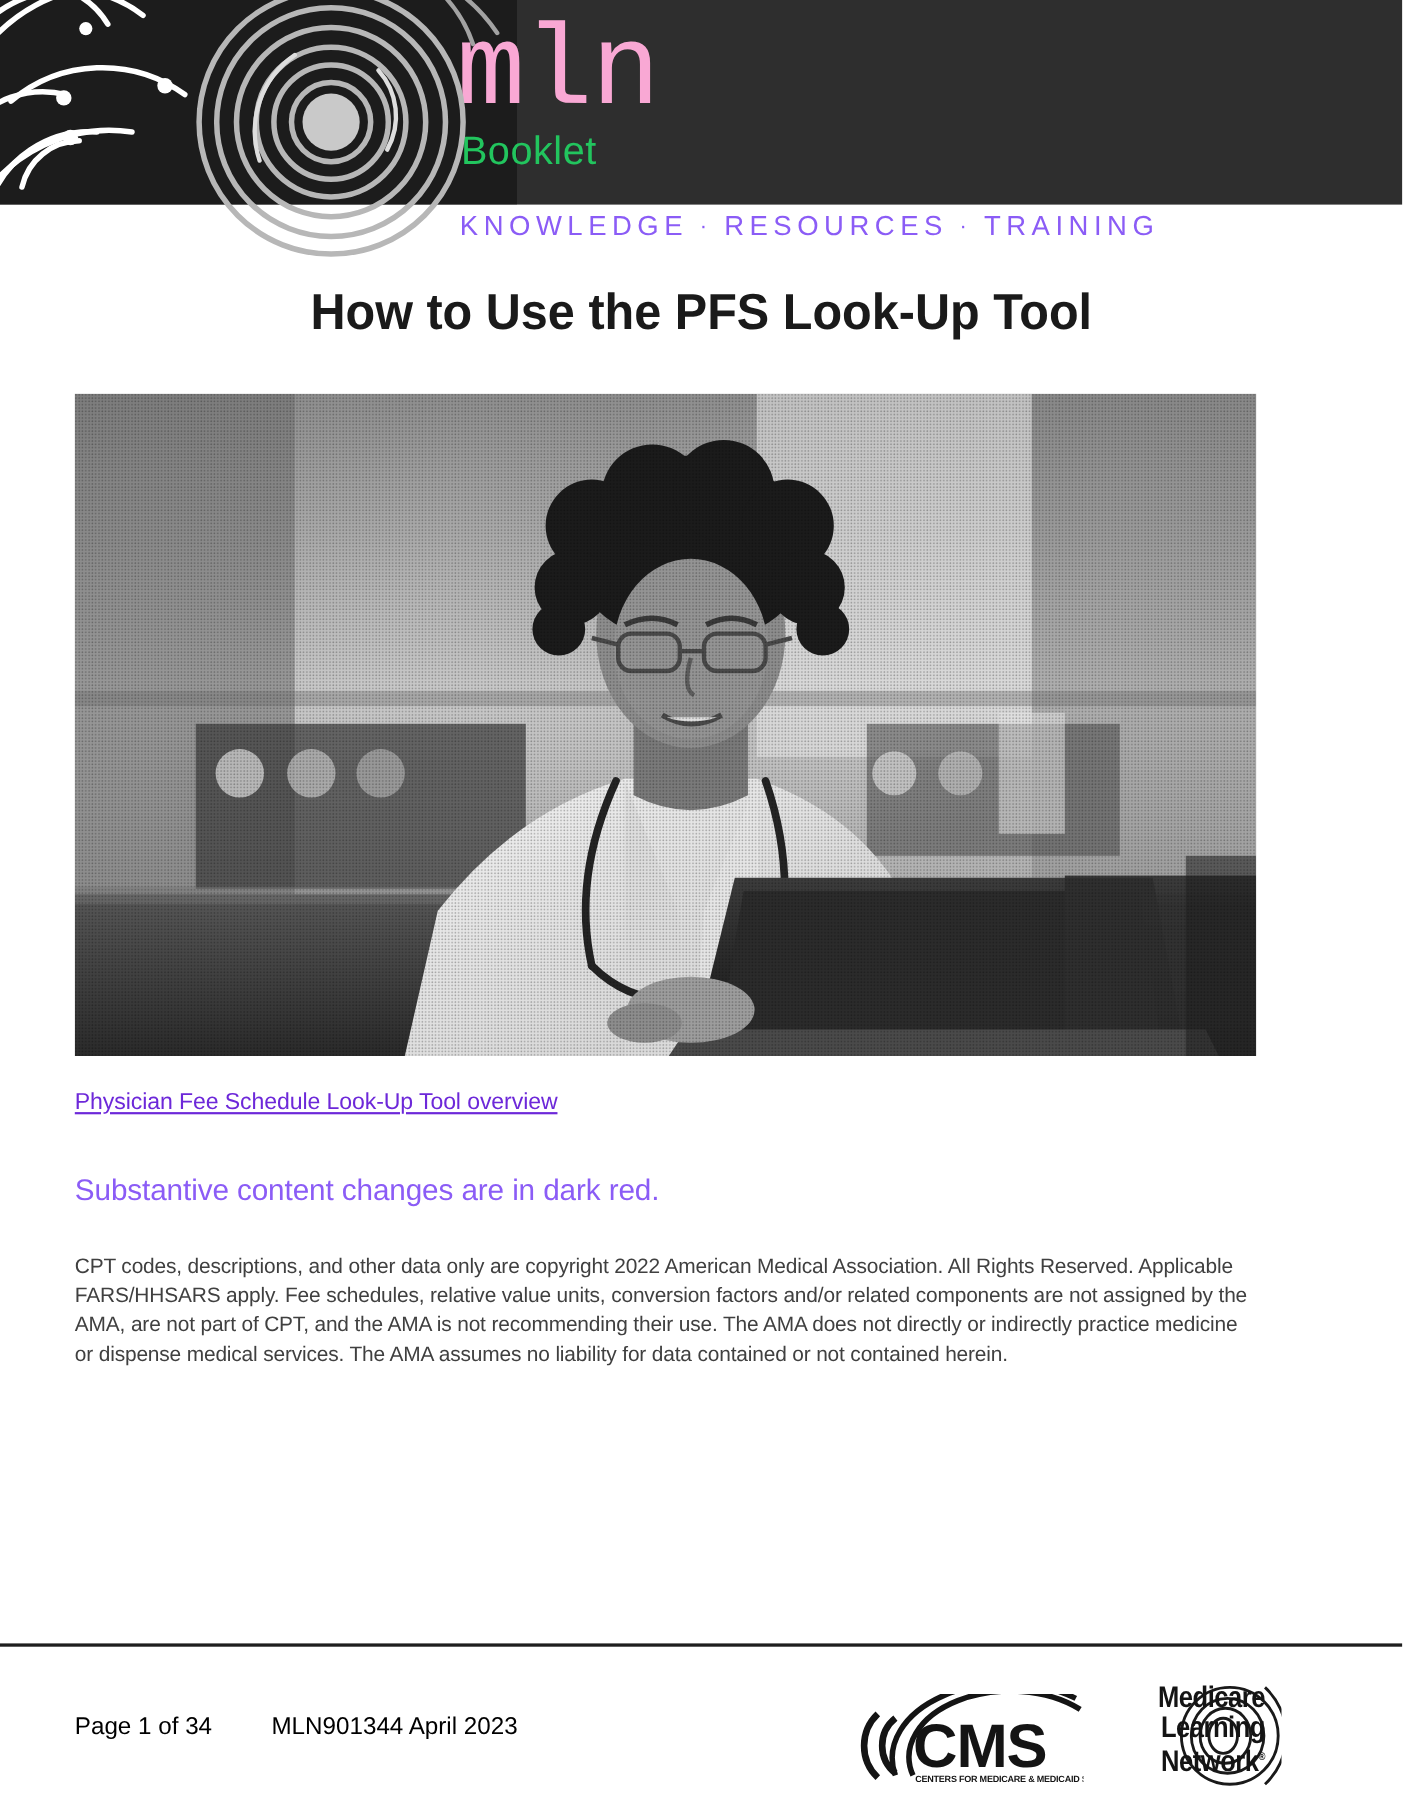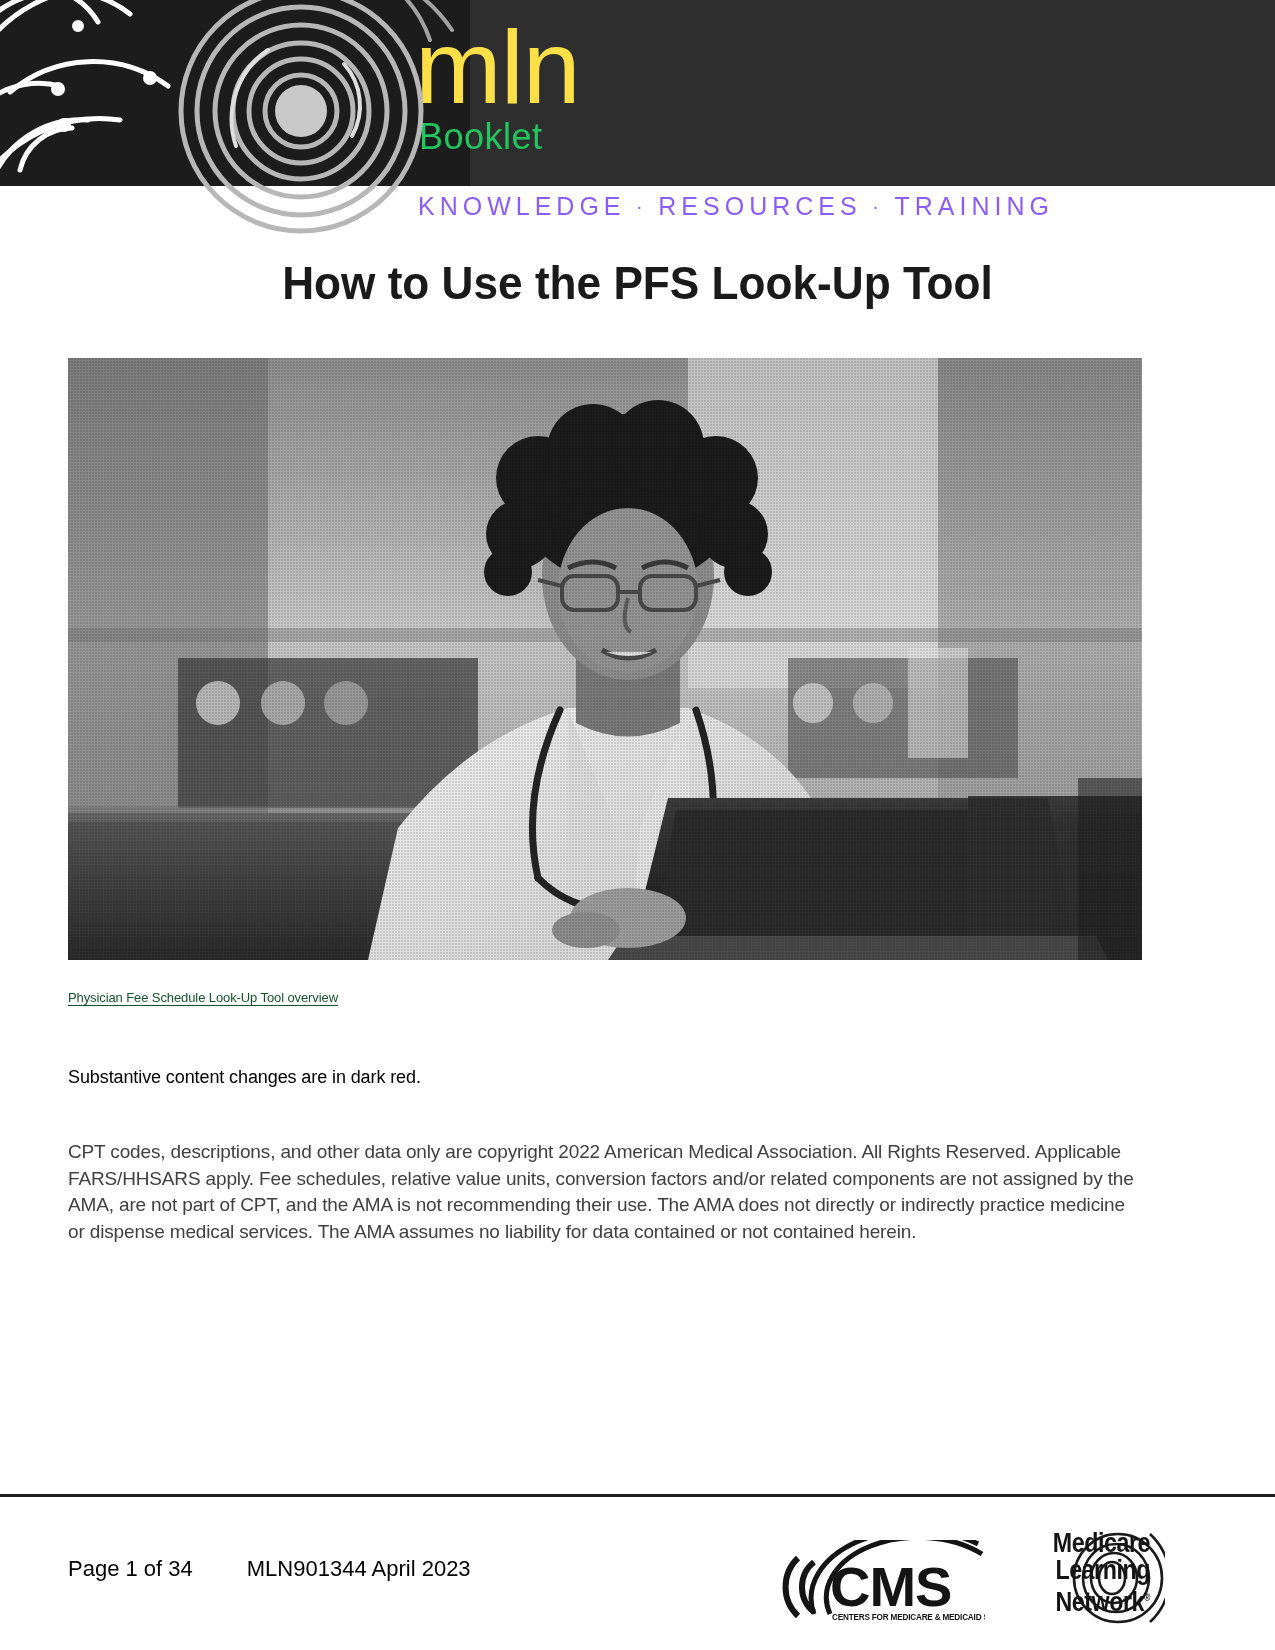--- a/index.html
+++ b/index.html
@@ -60,25 +60,25 @@
   
   .brandblock {
     position: absolute;
     left: 415px;
     top: 18px;
     width: 300px;
     height: 160px;
   }
 
   .mln-mark {
-    font-family: Liberation Sans, sans-serif;
+    font-family: Liberation Mono, monospace;
     font-size: 104px;
     line-height: 98px;
     font-weight: 300;
-    color: #fde047;
+    color: #f9a8d4;
     letter-spacing: -1px;
   }
 
   .booklet-word {
     font-family: "Liberation Sans", sans-serif;
     font-size: 36px;
     line-height: 38px;
     font-weight: 400;
     color: #22c55e;
     letter-spacing: 0.5px;
@@ -129,34 +129,34 @@
     overflow: hidden;
     background: #b9b9b9;
   }
   .hero svg { display: block; }
 
   
   .link-line {
     position: absolute;
     left: 68px;
     top: 990px;
-    font-size: 13px;
-    color: #14532d;
+    font-size: 21px;
+    color: #6d28d9;
     text-decoration: underline;
     text-underline-offset: 3px;
     font-weight: 400;
     letter-spacing: -0.1px;
   }
 
   .notice-line {
     position: absolute;
     left: 68px;
     top: 1067px;
-    font-size: 18px;
-    color: #000000;
+    font-size: 27px;
+    color: #8b5cf6;
     letter-spacing: -0.1px;
     text-align: right;
   }
 
   .copyright-block {
     position: absolute;
     left: 68px;
     top: 1139px;
     width: 1066px;
     font-size: 19px;

